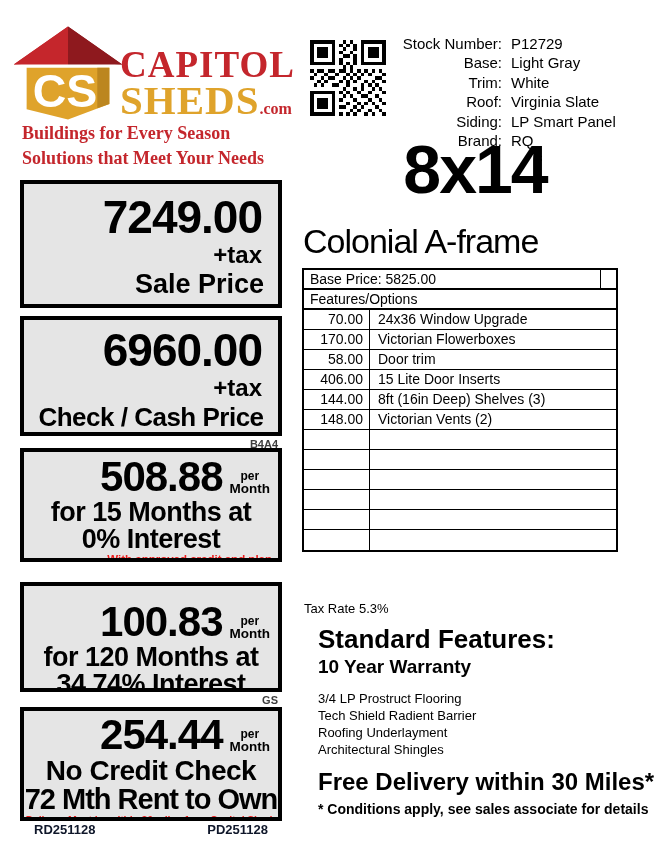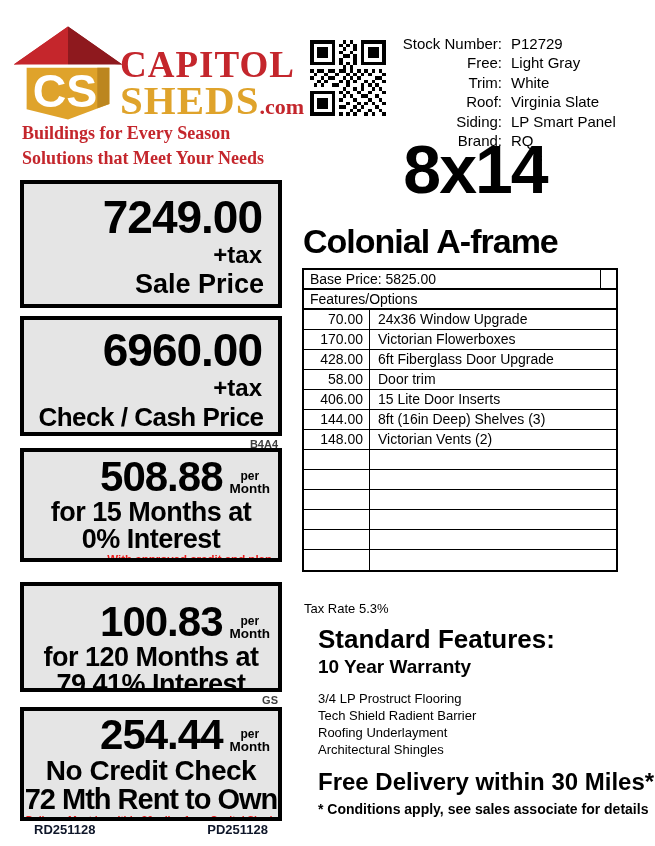--- a/index.html
+++ b/index.html
@@ -7,35 +7,35 @@
     position:relative;width:655px;height:846px;background:#fff;overflow:hidden;
     font-family:"Liberation Sans","DejaVu Sans",sans-serif;color:#000;
   }
   
   .logo-svg{position:absolute;left:12px;top:24px;}
   .wordmark{position:absolute;left:120px;top:46px;line-height:1;}
   .wm-line1{font-family:"Liberation Serif","DejaVu Serif",serif;font-weight:bold;
     font-size:37px;color:#C4262C;letter-spacing:1px;}
   .wm-line2{font-family:"Liberation Serif","DejaVu Serif",serif;font-weight:bold;
     font-size:41px;color:#DFA32B;letter-spacing:1px;margin-top:-3px;}
-  .wm-suffix{font-size:22px;color:#C4262C;letter-spacing:0;}
+  .wm-suffix{font-size:16px;color:#C4262C;letter-spacing:0;}
   .tagline{position:absolute;left:22px;top:121px;
     font-family:"Liberation Serif","DejaVu Serif",serif;font-weight:bold;
     font-size:18px;line-height:25px;color:#C4262C;}
   
   .qr{position:absolute;left:310px;top:40px;}
   .spec{position:absolute;left:392px;top:34px;font-size:15px;line-height:19.4px;}
   .spec-row{display:flex;}
   .spec-label{width:110px;text-align:right;}
   .spec-value{margin-left:9px;white-space:nowrap;}
   
   .size-label{position:absolute;left:310px;top:130px;width:330px;text-align:center;
     font-size:68px;font-weight:bold;letter-spacing:-2px;}
   .model-name{position:absolute;left:303px;top:222px;width:340px;
-    font-size:34px;font-weight:bold;letter-spacing:-1px;}
+    font-size:34px;font-weight:normal;letter-spacing:-1px;}
   
   .ftable{position:absolute;left:302px;top:268px;width:316px;border:2.5px solid #000;
     box-sizing:border-box;font-size:14px;background:#fff;}
   .frow{display:flex;height:20px;border-bottom:1.7px solid #000;box-sizing:border-box;}
   .frow:last-child{border-bottom:none;}
   .frow-base{border-bottom:2.2px solid #000;}
   .fcell-base{flex:1;border-right:1.7px solid #000;padding-left:6px;line-height:19px;}
   .fcell-stub{width:15px;}
   .fcell-header{flex:1;padding-left:6px;line-height:19px;border-bottom:0;}
   .frow-header{border-bottom:2.2px solid #000;}
@@ -132,21 +132,21 @@
     <path fill="#000" d="M11 19h1v1h-1zM13 19h1v1h-1zM16 19h1v1h-1zM19 19h1v1h-1z"></path>
     <path fill="#000" d="M8 20h1v1h-1zM10 20h1v1h-1zM12 20h1v1h-1zM15 20h1v1h-1zM17 20h1v1h-1zM20 20h1v1h-1z"></path>
   </svg>
 
   <div class="spec">
     <div class="spec-row">
       <span class="spec-label">Stock Number:</span>
       <span class="spec-value">P12729</span>
     </div>
     <div class="spec-row">
-      <span class="spec-label">Free:</span>
+      <span class="spec-label">Base:</span>
       <span class="spec-value">Light Gray</span>
     </div>
     <div class="spec-row">
       <span class="spec-label">Trim:</span>
       <span class="spec-value">White</span>
     </div>
     <div class="spec-row">
       <span class="spec-label">Roof:</span>
       <span class="spec-value">Virginia Slate</span>
     </div>
@@ -171,24 +171,20 @@
     <div class="frow frow-header">
       <div class="fcell-header">Features/Options</div>
     </div>
     <div class="frow">
       <div class="fcell-price">70.00</div>
       <div class="fcell-desc">24x36 Window Upgrade</div>
     </div>
     <div class="frow">
       <div class="fcell-price">170.00</div>
       <div class="fcell-desc">Victorian Flowerboxes</div>
-    </div>
-    <div class="frow">
-      <div class="fcell-price">428.00</div>
-      <div class="fcell-desc">6ft Fiberglass Door Upgrade</div>
     </div>
     <div class="frow">
       <div class="fcell-price">58.00</div>
       <div class="fcell-desc">Door trim</div>
     </div>
     <div class="frow">
       <div class="fcell-price">406.00</div>
       <div class="fcell-desc">15 Lite Door Inserts</div>
     </div>
     <div class="frow">
@@ -265,21 +261,21 @@
 
   <div class="pbox" id="box-fin120">
     <div class="amt-row">
       <span class="amt-mid">100.83</span>
       <span class="per-month">
         <span class="per">per</span>
         <span class="month">Month</span>
       </span>
     </div>
     <div class="fin-line">for 120 Months at</div>
-    <div class="fin-line">79.41% Interest</div>
+    <div class="fin-line">34.74% Interest</div>
     <div class="red-note">With approved credit and plan</div>
   </div>
   <div class="code-note" style="top:694px;">GS</div>
 
   <div class="pbox" id="box-rto">
     <div class="amt-row">
       <span class="amt-mid">254.44</span>
       <span class="per-month">
         <span class="per">per</span>
         <span class="month">Month</span>

